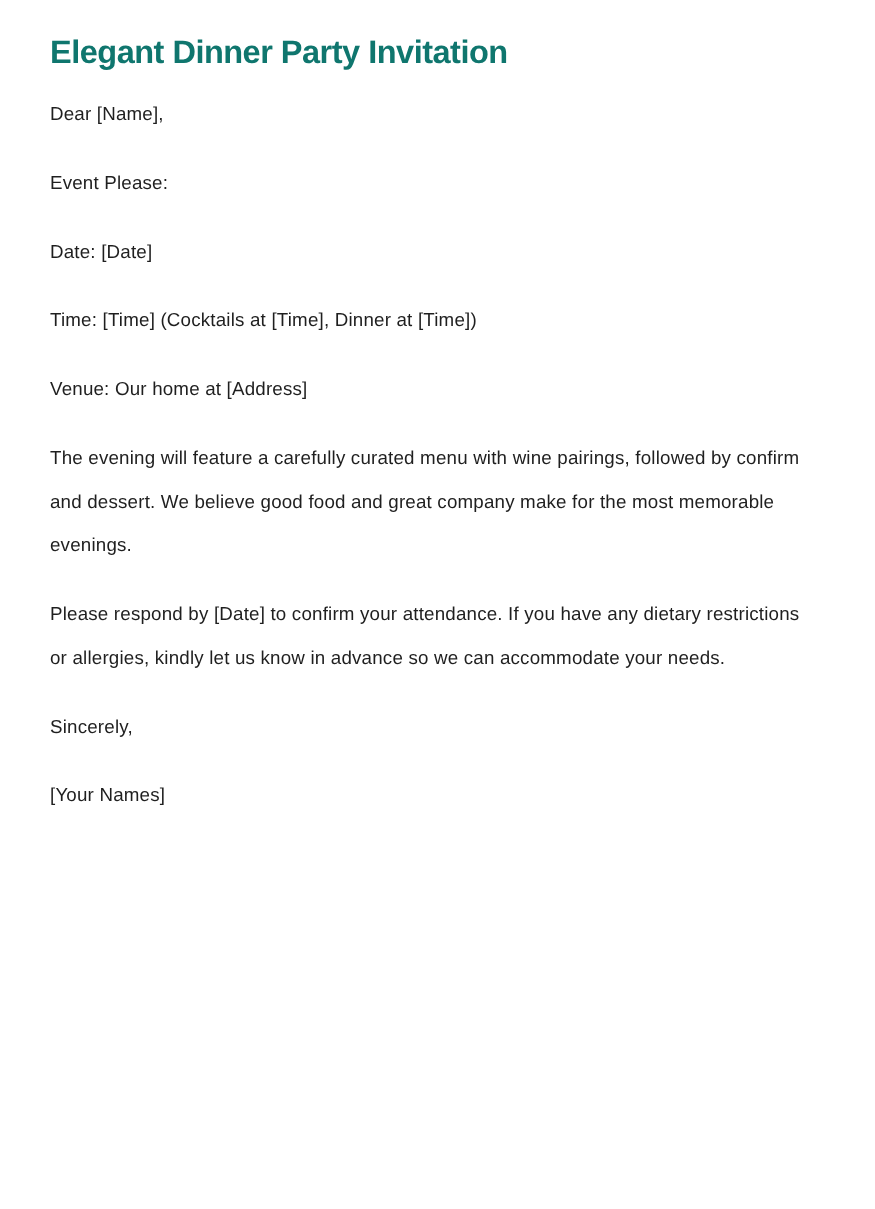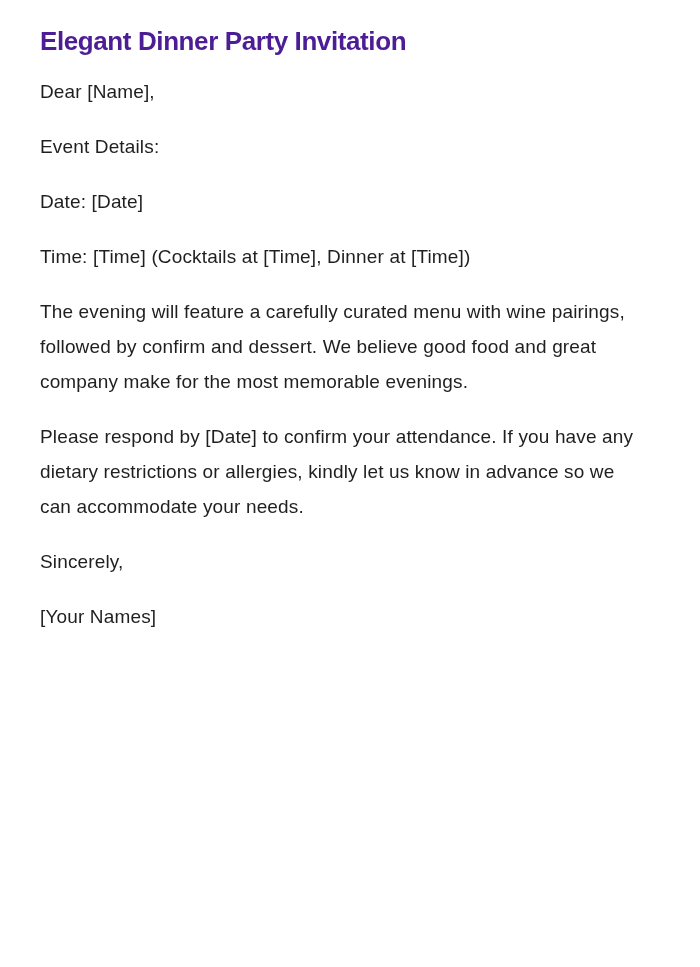--- a/index.html
+++ b/index.html
@@ -19,40 +19,41 @@
     width: 700px;
     height: 967px;
     padding: 24px 55px 0 40px;
     background: #ffffff;
   }
   .doc-title {
     margin: 0 0 16px 0;
     font-size: 26px;
     font-weight: 700;
     letter-spacing: -0.4px;
-    color: #4c1d95;
+    color: #0f766e;
     line-height: 34px;
     font-family: "Liberation Sans", sans-serif;
   }
   .doc-paragraph {
     margin: 0 0 20px 0;
-    font-size: 19px;
+    font-size: 15px;
     line-height: 35px;
     letter-spacing: 0.15px;
     max-width: 605px;
     color: #1f1f1f;
   }
 </style>
 </head>
 <body>
 
 <div class="doc">
   <h1 class="doc-title">Elegant Dinner Party Invitation</h1>
 
   <p class="doc-paragraph">Dear [Name],</p>
-  <p class="doc-paragraph">Event Details:</p>
+  <p class="doc-paragraph">Event Please:</p>
   <p class="doc-paragraph">Date: [Date]</p>
   <p class="doc-paragraph">Time: [Time] (Cocktails at [Time], Dinner at [Time])</p>
+  <p class="doc-paragraph">Venue: Our home at [Address]</p>
   <p class="doc-paragraph">The evening will feature a carefully curated menu with wine pairings, followed by confirm and dessert. We believe good food and great company make for the most memorable evenings.</p>
   <p class="doc-paragraph">Please respond by [Date] to confirm your attendance. If you have any dietary restrictions or allergies, kindly let us know in advance so we can accommodate your needs.</p>
   <p class="doc-paragraph">Sincerely,</p>
   <p class="doc-paragraph">[Your Names]</p>
 </div>
 
 </body></html>

